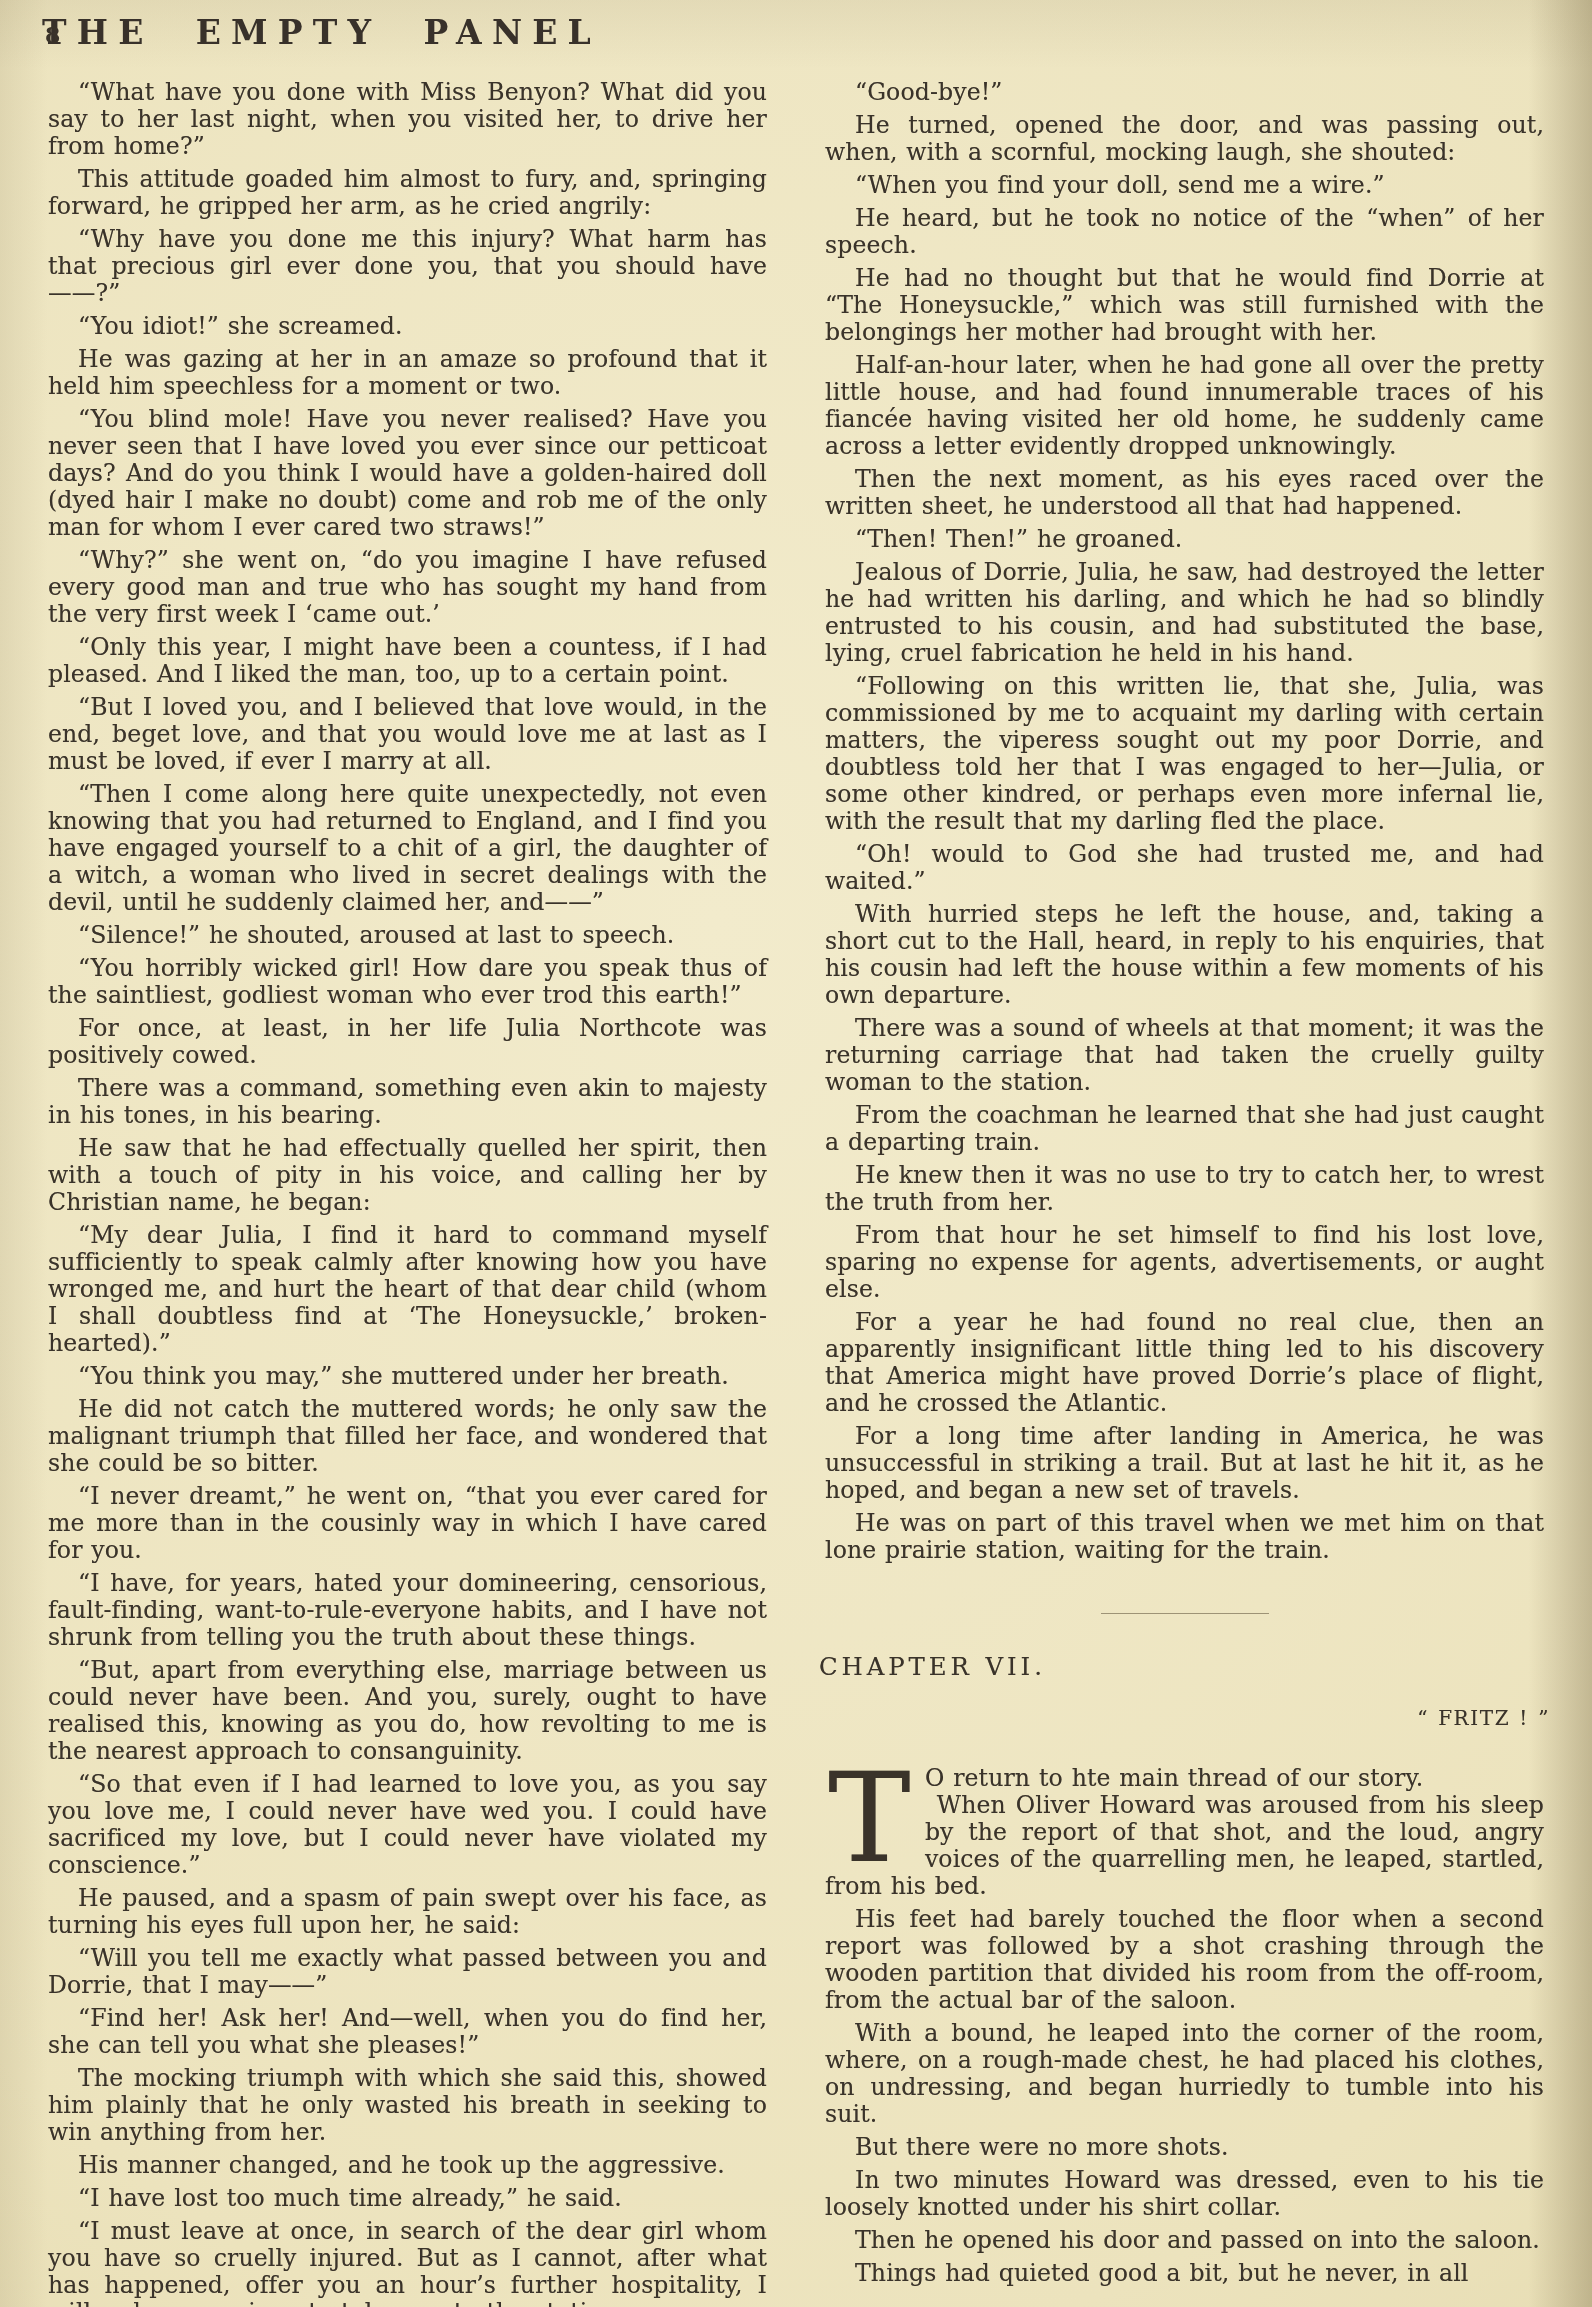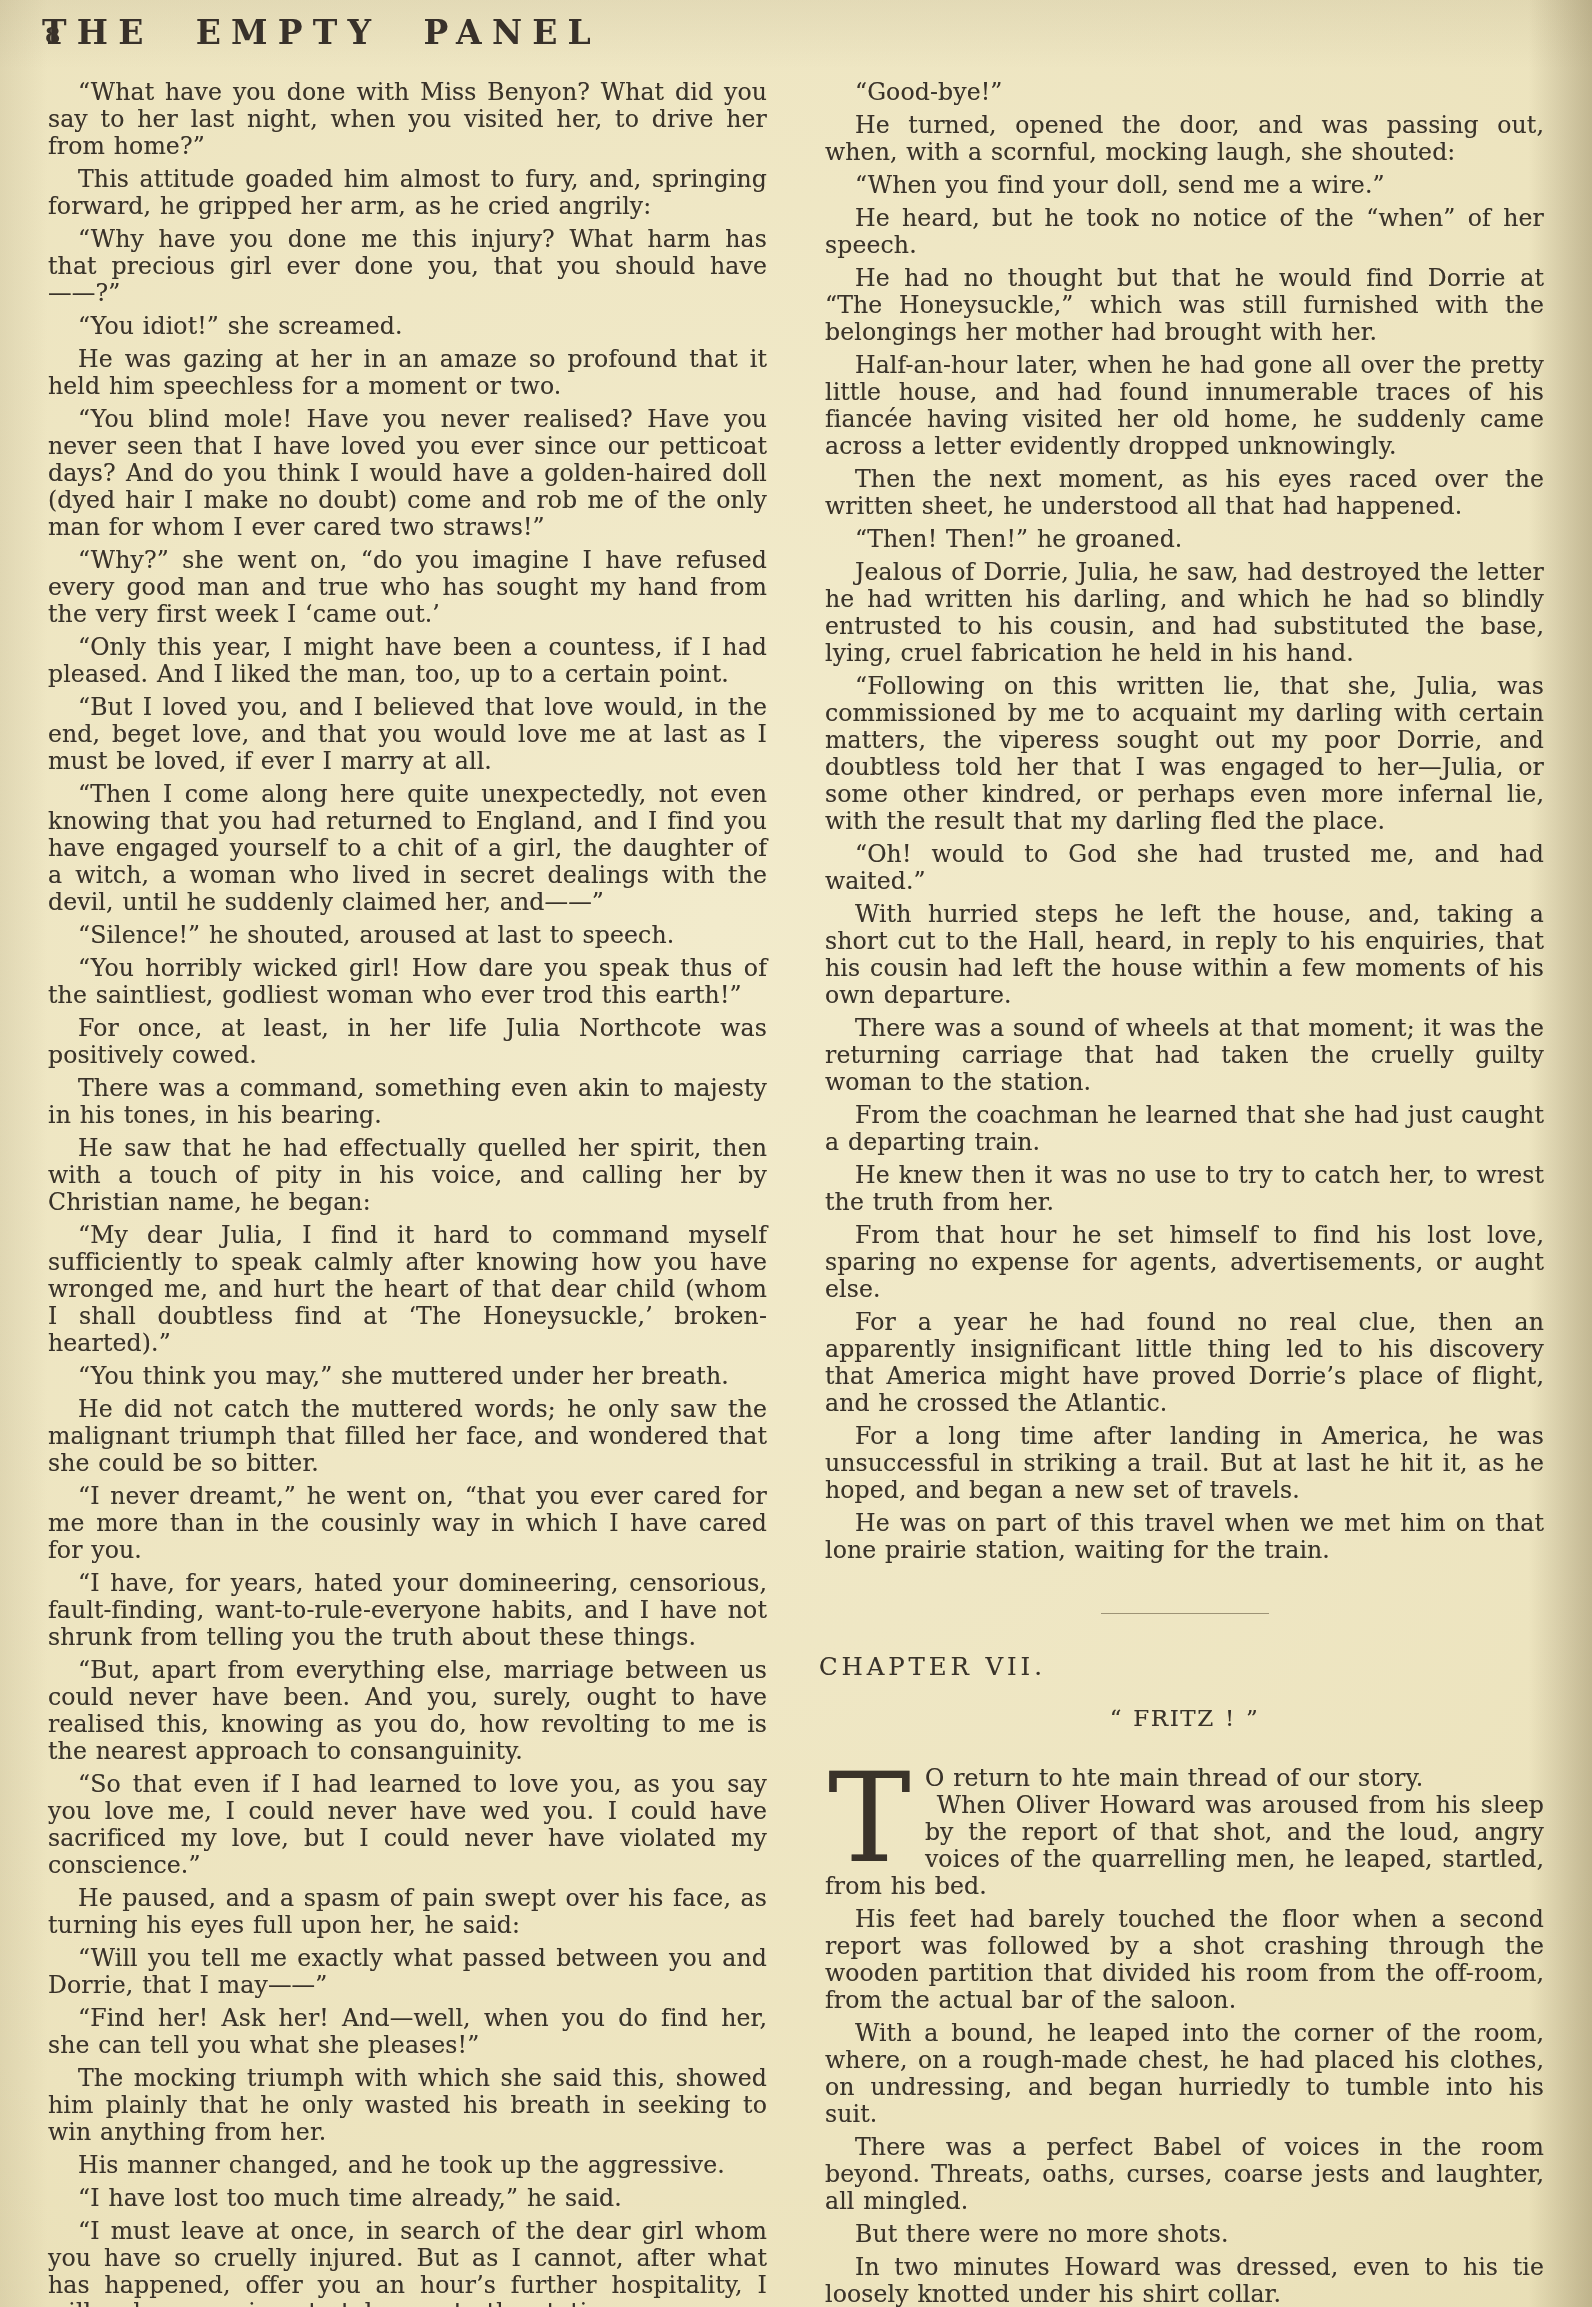--- a/index.html
+++ b/index.html
@@ -42,21 +42,21 @@
   }
   .para { margin: 6px; text-indent: 30px; }
 
   .chapter-block { margin: 49px 0 33px 0; text-indent: 0; }
   .section-rule {
     width: 168px; height: 1.6px;
     margin: 0 auto 39px auto;
     background: rgba(75,64,42,0.5);
   }
   .chapter-heading { font-size: 24.4px; letter-spacing: 3.9px; }
-  .chapter-sub { text-align: center; font-size: 23px; letter-spacing: 1.6px; margin-top: 25px; }
+  .chapter-sub { text-align: right; font-size: 20px; letter-spacing: 1.6px; margin-top: 25px; }
 
   .dropcap-para { text-indent: 0; overflow: hidden; }
   .dropcap {
     float: left;
     font-size: 124px;
     line-height: 91px;
     padding: 7.9px 14px 1.6px 3.1px;
     color: #3a332a;
   }
 </style>
@@ -129,21 +129,20 @@
       <div class="chapter-block">
         <div class="section-rule"></div>
         <div class="chapter-heading">CHAPTER VII.</div>
         <div class="chapter-sub">“ FRITZ ! ”</div>
       </div>
 
       <p class="para dropcap-para"><span class="dropcap">T</span><span>O return to hte main thread of our story.</span><br><span> When Oliver Howard was aroused from his sleep by the report of that shot, and the loud, angry voices of the quarrelling men, he leaped, startled, from his bed.</span></p>
 
       <p class="para">His feet had barely touched the floor when a second report was followed by a shot crashing through the wooden partition that divided his room from the off-room, from the actual bar of the saloon.</p>
       <p class="para">With a bound, he leaped into the corner of the room, where, on a rough-made chest, he had placed his clothes, on undressing, and began hurriedly to tumble into his suit.</p>
-      <p class="para">There was a perfect Babel of voices in the room beyond.  Threats, oaths, curses, coarse jests and laughter, all mingled.</p>
       <p class="para">But there were no more shots.</p>
       <p class="para">In two minutes Howard was dressed, even to his tie loosely knotted under his shirt collar.</p>
       <p class="para">Then he opened his door and passed on into the saloon.</p>
       <p class="para">Things had quieted good a bit, but he never, in all</p>
     </div>
 
   </div>
 </div>
 
 

